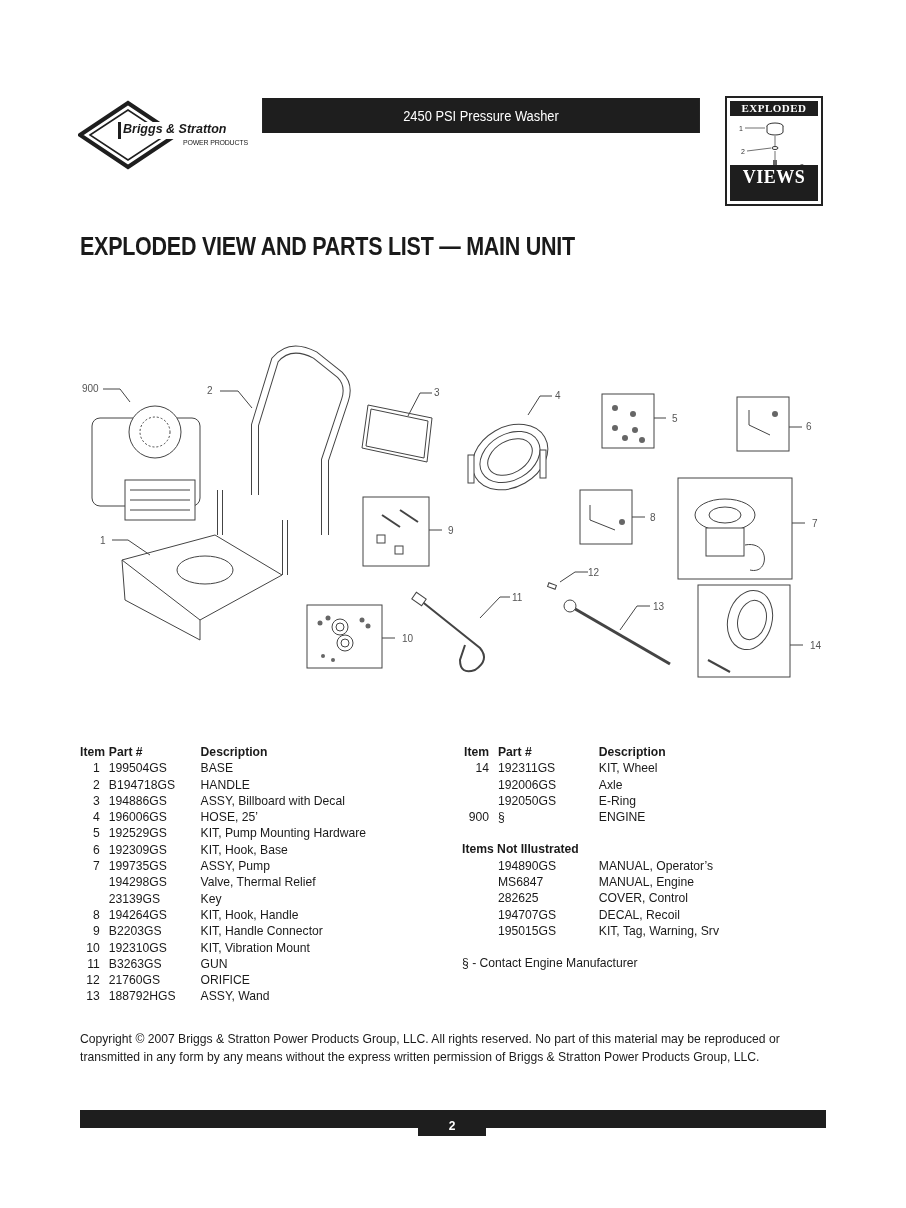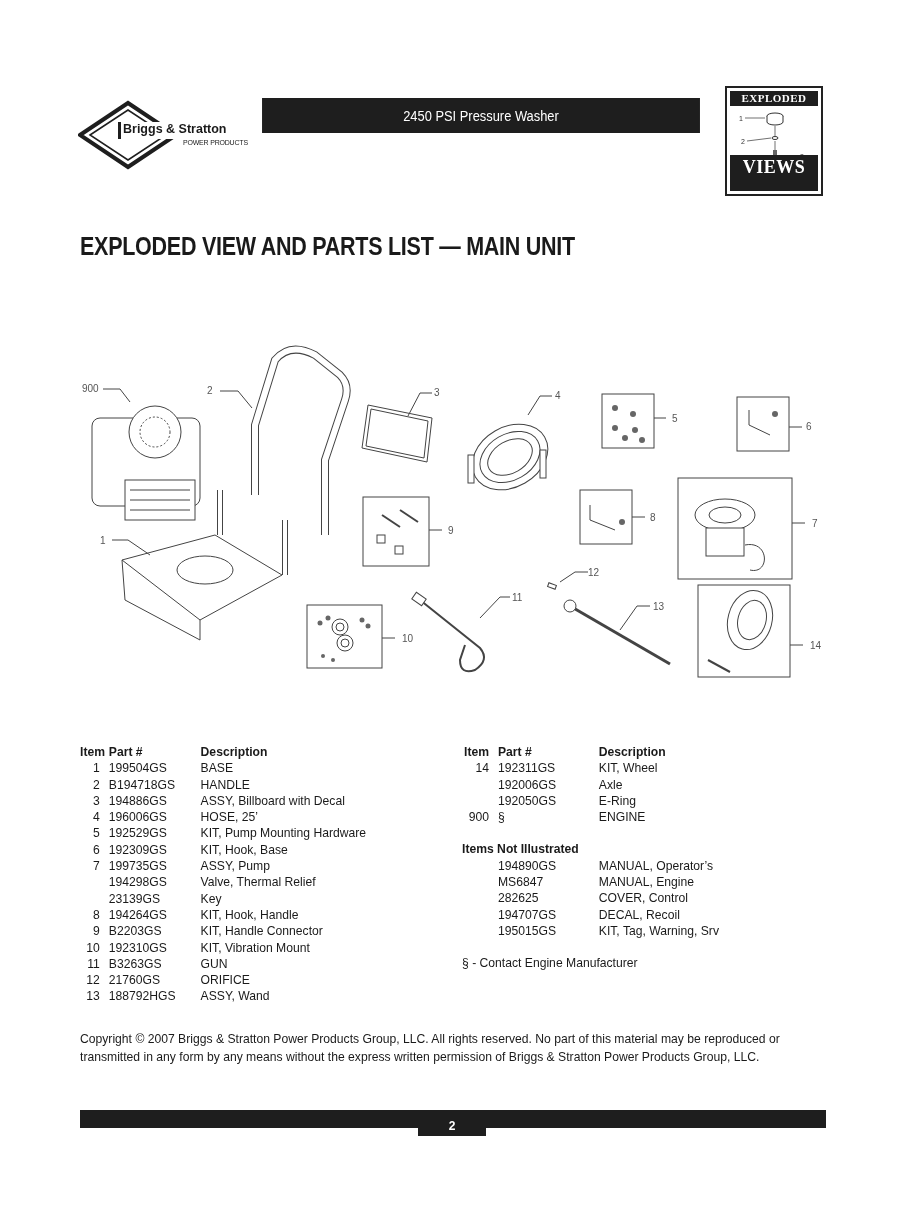--- a/index.html
+++ b/index.html
@@ -3,21 +3,21 @@
 <meta charset="utf-8">
 <style>
   html, body { margin:0; padding:0; background:#fff; }
   body { width:906px; height:1208px; position:relative; overflow:hidden;
          font-family:"Liberation Sans", sans-serif; color:#1a1a1a; }
   .abs { position:absolute; }
   .header-bar { left:243px; top:98px; width:476px; height:35px; background:#1e1e1e; color:#fff;
                 font-size:14px; display:flex; align-items:center; justify-content:center;
                 transform:scaleX(0.92); transform-origin:center; }
   .logo { left:78px; top:100px; width:170px; height:70px; }
-  .badge { left:725px; top:86px; width:94px; height:106px; border:2px solid #222; background:#fff; }
+  .badge { left:725px; top:96px; width:94px; height:106px; border:2px solid #222; background:#fff; }
   .badge .top, .badge .bot { position:absolute; left:3px; right:3px; background:#1e1e1e; color:#fff;
         font-family:"Liberation Serif", serif; font-weight:bold; text-align:center; }
   .badge .top { top:3px; height:15px; font-size:11px; line-height:15px; letter-spacing:0.5px; }
   .badge .bot { bottom:3px; height:36px; font-size:18px; line-height:24px; letter-spacing:0.5px; }
   .title { left:80px; top:232px; font-size:25px; font-weight:bold; letter-spacing:-0.3px;
            transform:scaleX(0.86); transform-origin:left; white-space:nowrap; }
   .diagram { left:70px; top:330px; width:770px; height:380px; }
   .plist { font-size:13.5px; line-height:16.3px; }
   .plist .row { display:flex; white-space:nowrap; }
   .plist .hdr { font-weight:bold; }
@@ -40,21 +40,21 @@
 </head>
 <body>
 
 <div class="abs logo">
   <svg width="170" height="70" viewBox="0 0 170 70">
     <polygon points="2,35 50,3 98,35 50,67" fill="#fff" stroke="#1e1e1e" stroke-width="4"></polygon>
     <polygon points="12,35 50,10 88,35 50,60" fill="none" stroke="#1e1e1e" stroke-width="1.5"></polygon>
     <rect x="40" y="22" width="120" height="17" fill="#fff"></rect>
     <rect x="40" y="22" width="3" height="17" fill="#1e1e1e"></rect>
   </svg>
-  <div class="abs" style="left:45px;top:22px;font-weight:bold;font-size:12.5px;white-space:nowrap;">Briggs &amp; Stratton</div>
+  <div class="abs" style="left:45px;top:22px;font-weight:bold;font-style:italic;font-size:12.5px;white-space:nowrap;">Briggs &amp; Stratton</div>
   <div class="abs" style="left:105px;top:39px;font-size:7px;white-space:nowrap;letter-spacing:-0.2px;">POWER PRODUCTS</div>
 </div>
 
 <div class="abs header-bar">
   <span>2450 PSI Pressure Washer</span>
 </div>
 
 <div class="abs badge">
   <div class="top">EXPLODED</div>
   <svg class="abs" style="left:6px;top:20px" width="80" height="58" viewBox="0 0 80 58">

